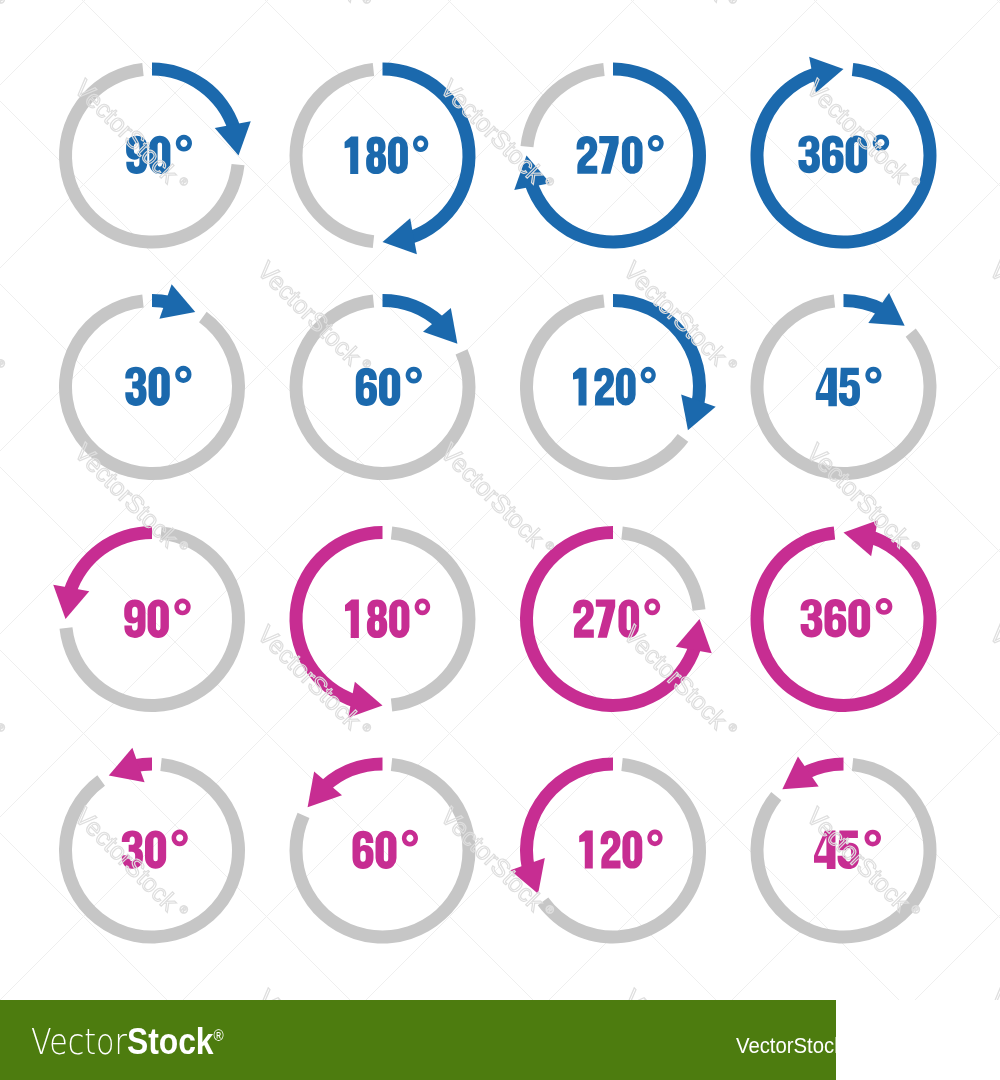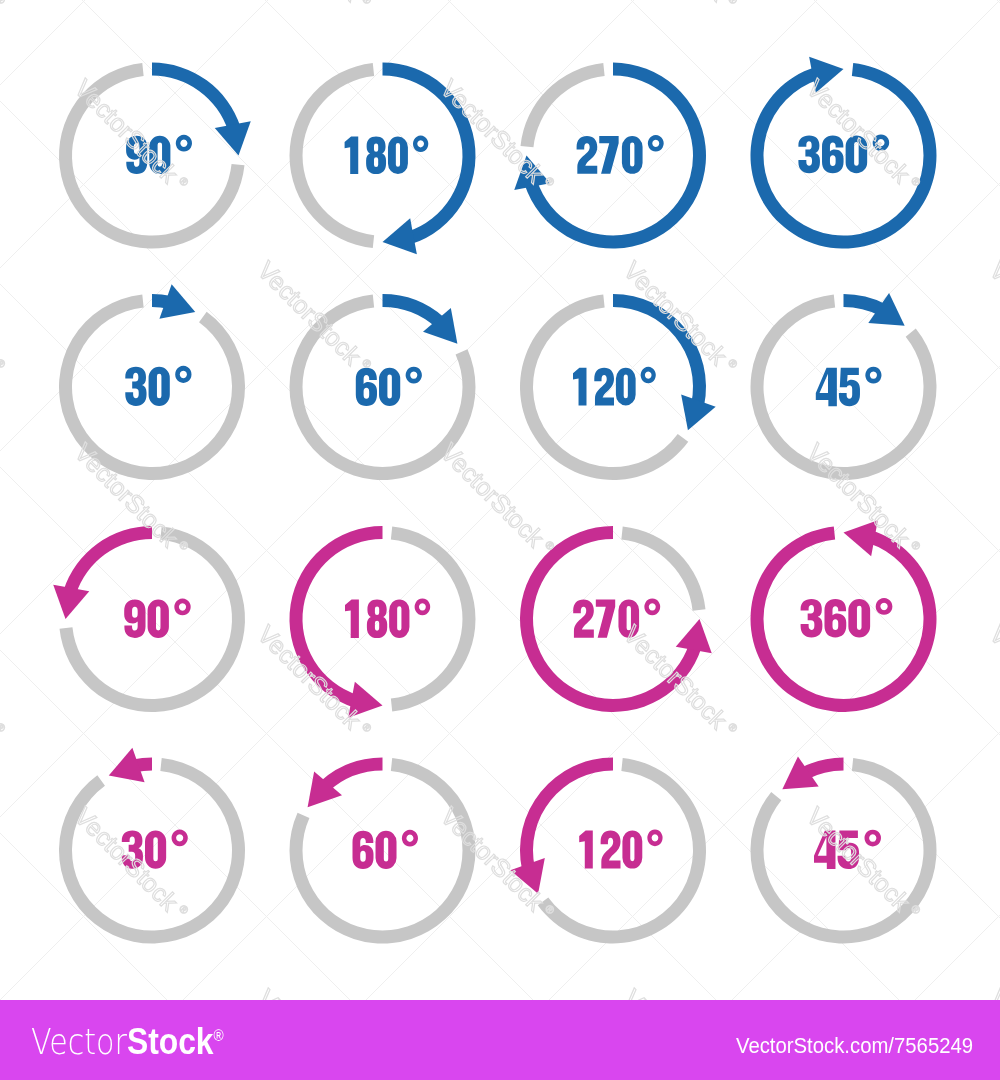--- a/index.html
+++ b/index.html
@@ -7,21 +7,21 @@
   body{width:1000px;height:1080px;overflow:hidden;font-family:"Liberation Sans",sans-serif;}
   #stage{position:relative;width:1000px;height:1080px;background:#fff;}
   svg#art{position:absolute;left:0;top:0;width:1000px;height:1000px;display:block;}
   .gy{fill:#c6c6c6;}
   .bl{fill:#1b69ad;}
   .pk{fill:#c72d92;}
   .lbl path{fill-rule:evenodd;}
   .dl{stroke:#efefef;stroke-width:1;fill:none;}
   .wm{font-family:"Liberation Sans",sans-serif;font-size:25px;fill:none;stroke:#dedede;stroke-width:1.2;}
   .wmr{font-family:"Liberation Sans",sans-serif;font-size:11px;fill:none;stroke:#dedede;stroke-width:1;}
-  #footer{position:absolute;left:0;top:1000px;width:1000px;height:80px;background:#d946ef;}
+  #footer{position:absolute;left:0;top:1000px;width:836px;height:80px;background:#4d7c0f;}
   #brand{position:absolute;left:31px;top:17px;font-size:37px;line-height:37px;color:#fff;transform:scaleX(0.86);transform-origin:left top;white-space:nowrap;}
   #brand .lt{font-family:"DejaVu Sans",sans-serif;font-weight:300;font-size:35px;}
   #brand .bd{font-weight:bold;}
   #brand .rg{font-size:16px;vertical-align:super;}
   #url{position:absolute;left:736px;top:35px;font-size:22px;line-height:22px;color:#fff;transform:scaleX(0.923);transform-origin:left top;white-space:nowrap;}
 </style>
 </head>
 <body>
 
 <div id="stage">

